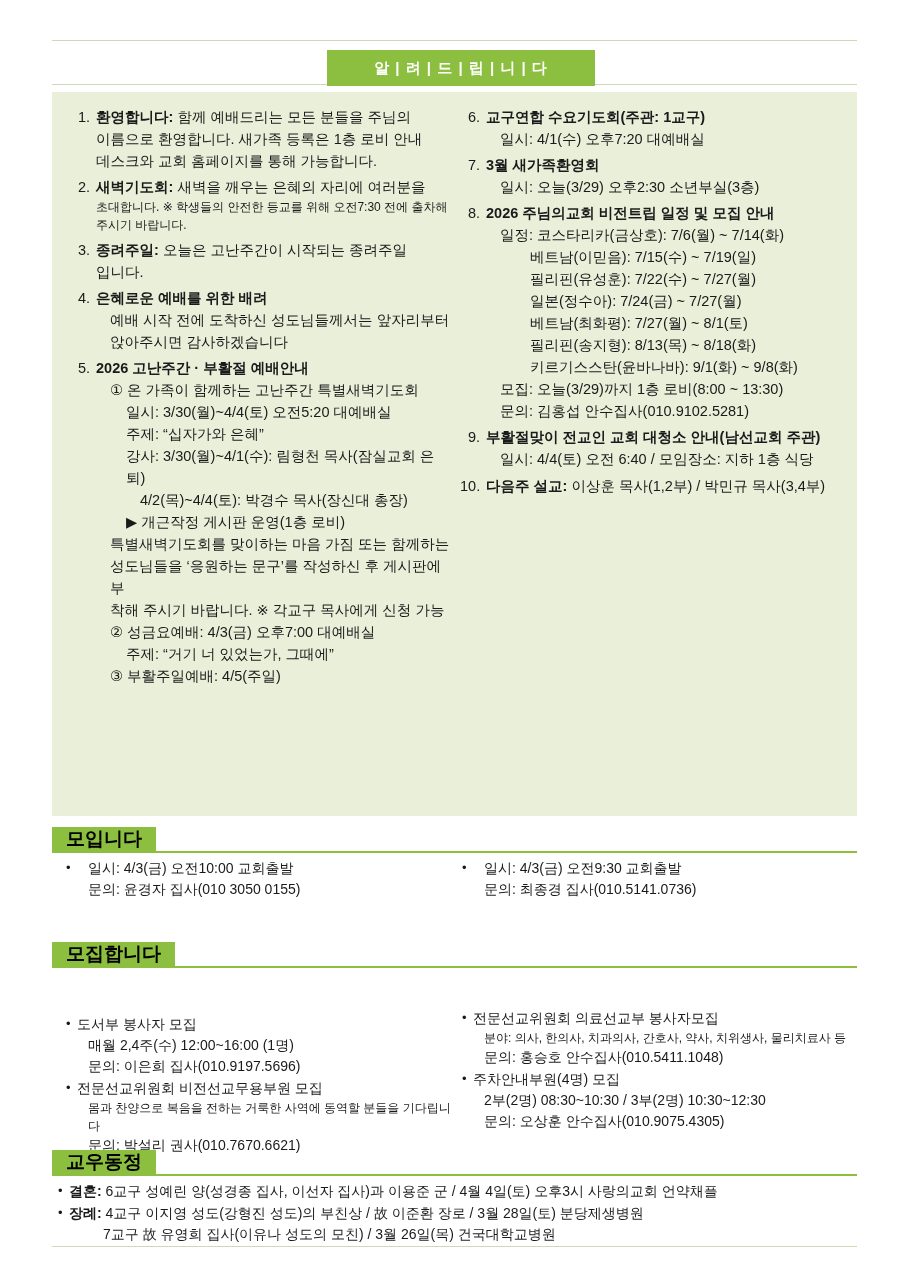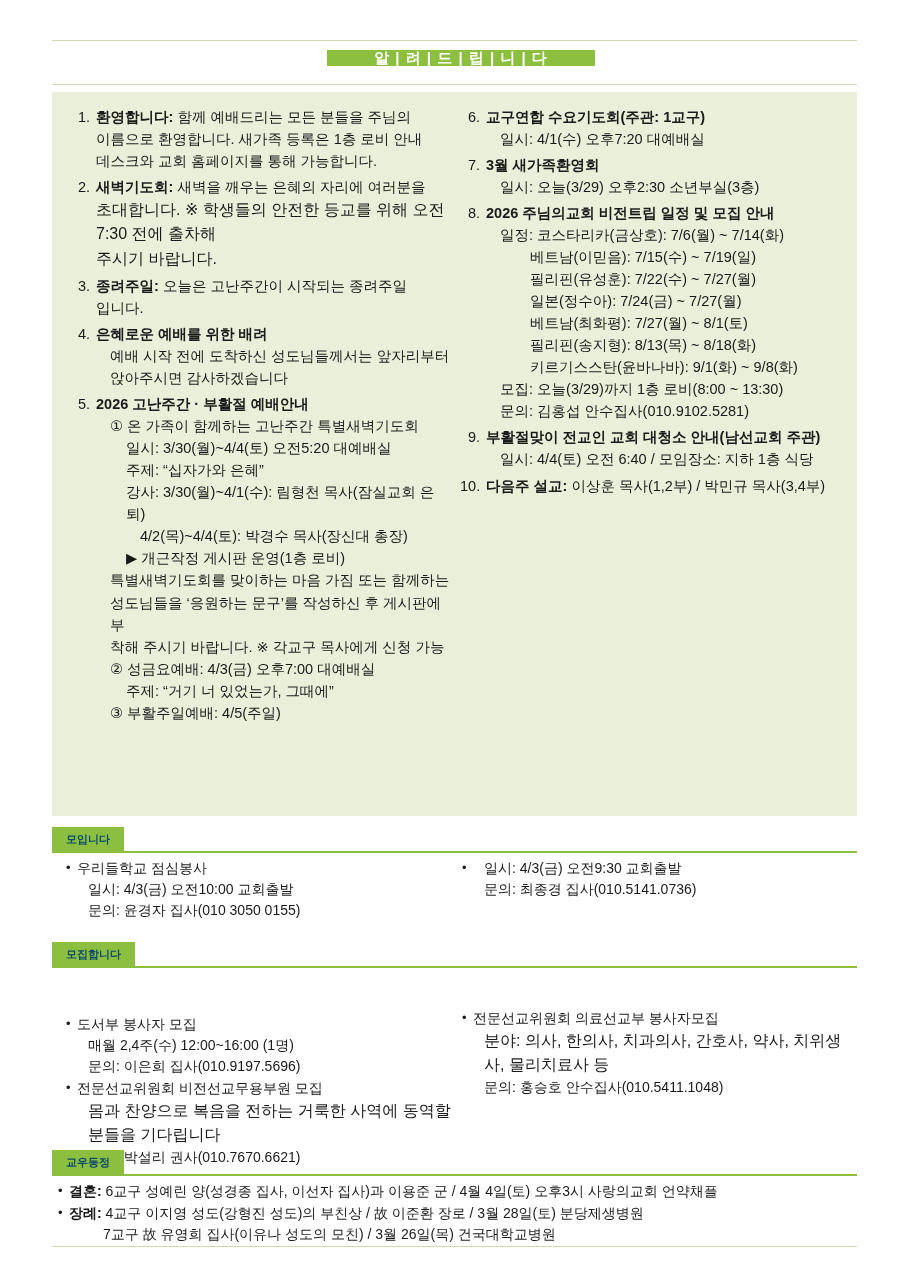--- a/index.html
+++ b/index.html
@@ -18,21 +18,21 @@
     position:absolute; left:52px; right:52px; top:40px;
     height:1px; background:#cfd9b9;
   }
   .top-rule2 {
     position:absolute; left:52px; right:52px; top:84px;
     height:1px; background:#cfd9b9;
   }
 
   
   .banner {
-    position:absolute; left:327px; top:50px; width:268px; height:16px;
+    position:absolute; left:327px; top:50px; width:268px; height:36px;
     background:#8cbf3f;
     display:flex; align-items:center; justify-content:center;
   }
   .banner .t {
     color:#ffffff; font-size:15px; font-weight:bold; letter-spacing:1px;
   }
 
   
   .panel {
     position:absolute; left:52px; top:92px; width:805px; height:724px;
@@ -50,27 +50,27 @@
   ol.items > li { position:relative; padding-left:26px; margin-bottom:4px; }
   ol.items > li > .num {
     position:absolute; left:0; top:0; width:20px; text-align:right;
     font-size:14.5px;
   }
   .hd { font-weight:bold; }
   .body-txt { display:inline; }
   .sub { padding-left:14px; }
   .sub2 { padding-left:30px; }
   .sub3 { padding-left:44px; }
-  .small { font-size:16px; }
+  .small { font-size:12px; }
 
   
   .sec-tab {
     position:absolute; height:24px; background:#8cbf3f;
     display:flex; align-items:center; padding:0 14px;
-    color:#0c4a6e; font-weight:bold; font-size:11px;
+    color:#000000; font-weight:bold; font-size:19px;
   }
   .sec-rule { position:absolute; height:2px; background:#8cbf3f; }
   .sec-body { position:absolute; font-size:14px; line-height:1.5; }
   .bullet-item { position:relative; padding-left:11px; margin-bottom:1px; }
   .bullet-item::before {
     content:"•"; position:absolute; left:0; top:0; font-size:13px;
   }
   .ind { padding-left:11px; }
   .sec-col-l { left:66px; width:390px; }
   .sec-col-r { left:462px; width:395px; }
@@ -177,21 +177,20 @@
     </div>
   </div>
 
   <div class="sec-tab" style="left:52px; top:827px;">
     <span>모입니다</span>
   </div>
   <div class="sec-rule" style="left:52px; right:52px; top:851px;"></div>
 
   <div class="sec-body sec-col-l" style="top:858px;">
     <div class="bullet-item">
-      <div>우리들학교 점심봉사</div>
       <div class="ind">일시: 4/3(금) 오전10:00 교회출발</div>
       <div class="ind">문의: 윤경자 집사(010 3050 0155)</div>
     </div>
   </div>
   <div class="sec-body sec-col-r" style="top:858px;">
     <div class="bullet-item">
       <div class="ind">일시: 4/3(금) 오전9:30 교회출발</div>
       <div class="ind">문의: 최종경 집사(010.5141.0736)</div>
     </div>
   </div>
@@ -212,20 +211,25 @@
       <div class="ind small">몸과 찬양으로 복음을 전하는 거룩한 사역에 동역할 분들을 기다립니다</div>
       <div class="ind">문의: 박설리 권사(010.7670.6621)</div>
     </div>
   </div>
   <div class="sec-body sec-col-r" style="top:973px;margin-top:35px;">
     <div class="bullet-item">
       <div>전문선교위원회 의료선교부 봉사자모집</div>
       <div class="ind small">분야: 의사, 한의사, 치과의사, 간호사, 약사, 치위생사, 물리치료사 등</div>
       <div class="ind">문의: 홍승호 안수집사(010.5411.1048)</div>
     </div>
+    <div class="bullet-item">
+      <div>주차안내부원(4명) 모집</div>
+      <div class="ind">2부(2명) 08:30~10:30 / 3부(2명) 10:30~12:30</div>
+      <div class="ind">문의: 오상훈 안수집사(010.9075.4305)</div>
+    </div>
   </div>
 
   <div class="sec-tab" style="left:52px; top:1150px;">
     <span>교우동정</span>
   </div>
   <div class="sec-rule" style="left:52px; right:52px; top:1174px;"></div>
 
   <div class="sec-body" style="left:58px; right:52px; top:1181px; width:800px;">
     <div class="bullet-item">
       <span class="hd">결혼:</span>

